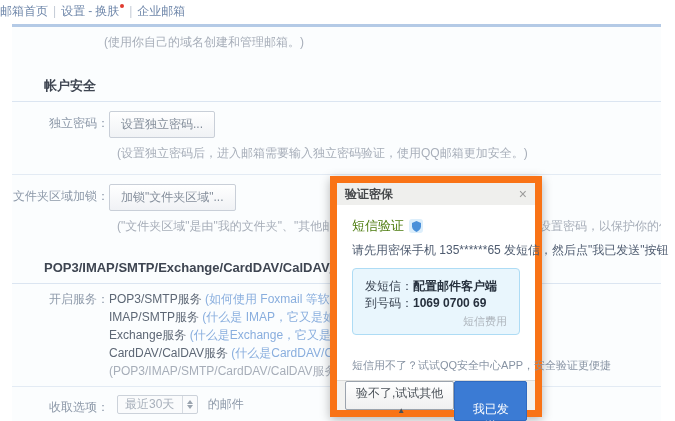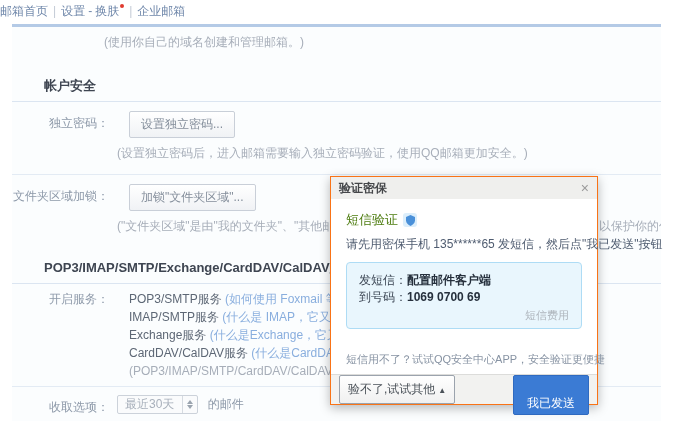--- a/index.html
+++ b/index.html
@@ -18,21 +18,21 @@
     background:#fbfdfe; border-top:3px solid #b4cae6; overflow:hidden; }
 
   .note-row { padding:7px 0 14px 92px; color:#a7aeb9; white-space:nowrap; }
 
   h2.sec { margin:12px 0 0 32px; font-size:13px; font-weight:bold; color:#3e4551; }
   .hrule { border-bottom:1px solid #dbe5f1; margin-top:6px; }
   .divider { border-bottom:1px solid #e3ebf4; }
 
   .row { display:flex; align-items:flex-start; padding-top:9px; }
   .lbl { width:97px; text-align:right; color:#8d99a9; flex:none; padding-top:4px; }
-  .ctl { margin-left:20px; }
+  .ctl { margin-left:0; }
 
   .bg-btn { display:inline-block; border:1px solid #c9cfd8; border-radius:2px;
     background:linear-gradient(#ffffff,#f0f2f5); color:#848e9b; font-size:12px;
     padding:4px 11px; cursor:pointer; font-family:inherit; }
 
   .desc { margin-left:105px; padding:7px 0 12px; color:#a7aeb9; white-space:nowrap; }
 
   .svc-list { line-height:18px; white-space:nowrap; }
   .svc-name { color:#5d6775; }
   .lnk { color:#89aede; text-decoration:none; cursor:pointer; }
@@ -44,22 +44,22 @@
     background:#fafbfc; color:#a8b0bb; height:19px; padding-left:7px; cursor:default; }
   .sel-text { margin-right:8px; }
   .sel-arrbox { width:15px; height:100%; border-left:1px solid #d6dbe1; display:flex;
     flex-direction:column; align-items:center; justify-content:center; gap:1px; }
   .tri-up { width:0; height:0; border-left:3px solid transparent; border-right:3px solid transparent; border-bottom:4px solid #9aa3ae; }
   .tri-dn { width:0; height:0; border-left:3px solid transparent; border-right:3px solid transparent; border-top:4px solid #9aa3ae; }
   .after-sel { color:#8d99a9; margin-left:6px; }
   .cbrow { margin-left:105px; margin-top:4px; line-height:15px; color:#aab2bd; white-space:nowrap; }
 
   
-  .dialog { position:absolute; left:330px; top:176px; width:268px; background:#fff;
-    border:1px solid #f97316; box-shadow:0 3px 10px rgba(0,0,0,.28); }
+  .dialog { position:absolute; left:330px; top:176px; width:212px; background:#fff;
+    border:7px solid #f97316; box-shadow:0 3px 10px rgba(0,0,0,.28); }
   .dlg-title { height:22px; background:#efefed; border-bottom:1px solid #deded c;
     display:flex; align-items:center; justify-content:space-between; padding:0 8px; }
   .dlg-title-text { font-weight:bold; color:#45474a; font-size:12px; }
   .dlg-close { color:#9b9b9b; font-size:14px; line-height:14px; cursor:pointer; }
   .dlg-body { padding:12px 15px 0; }
   .dlg-sub { display:flex; align-items:center; gap:5px; }
   .dlg-sub-text { font-weight:normal; color:#4d7c0f; font-size:13px; }
   .shield { width:14px; height:14px; border-radius:3px; background:#dceefb; display:flex; align-items:center; justify-content:center; }
   .dlg-instr { margin-top:7px; color:#4f5c70; font-size:12px; white-space:nowrap; }
   .sms-box { margin-top:9px; background:#e9f6fd; border:1px solid #aedcf5; border-radius:4px;

